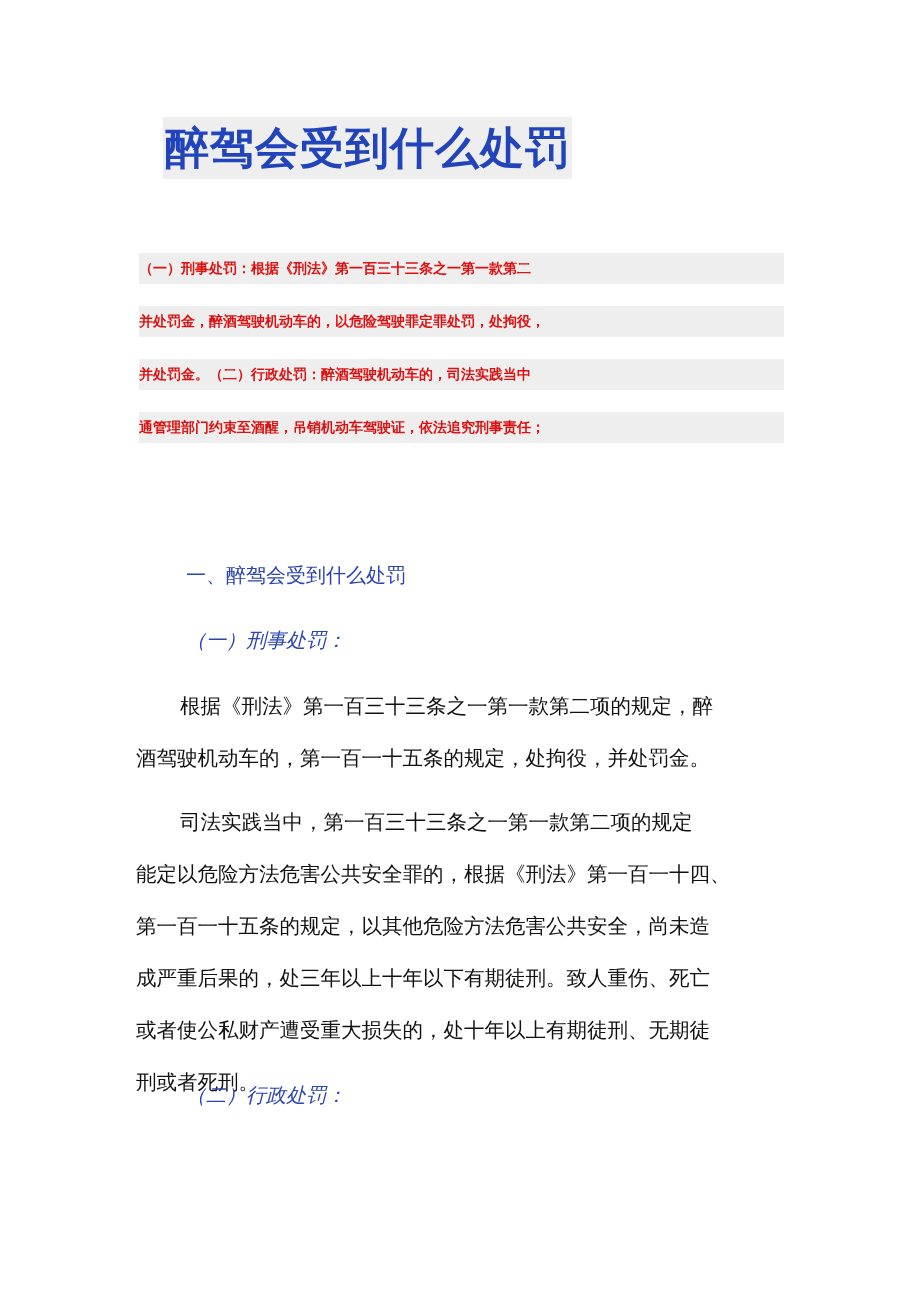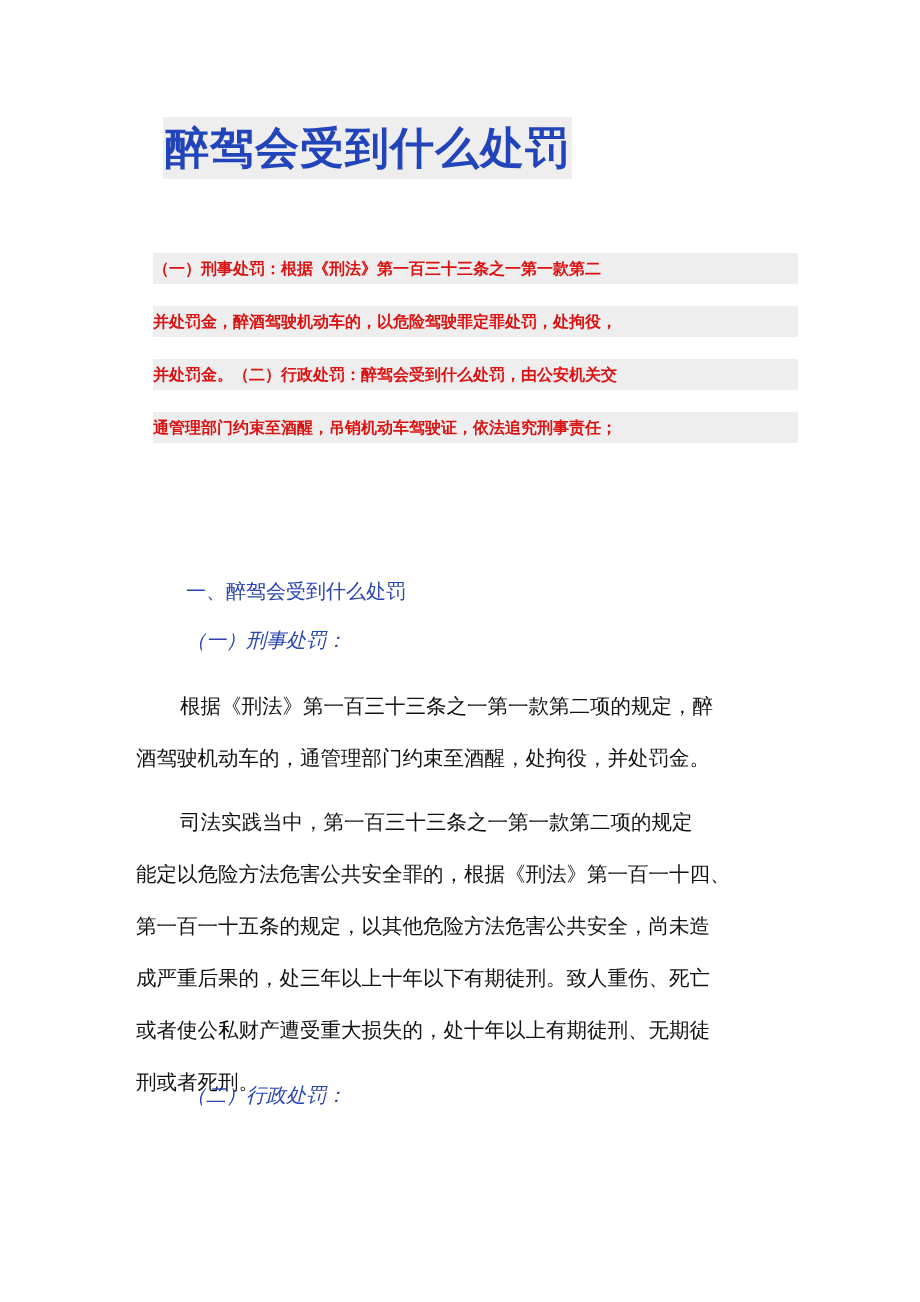--- a/index.html
+++ b/index.html
@@ -2,25 +2,25 @@
 <html><head>
 <meta charset="utf-8">
 <style>
   html, body { margin: 0; padding: 0; background: #ffffff; }
   body { width: 920px; height: 1302px; position: relative; overflow: hidden; font-family: "DejaVu Sans", "Liberation Sans", sans-serif; }
   .page { position: absolute; left: 0; top: 0; width: 920px; height: 1302px; }
 
   .title-wrap { position: absolute; top: 117px; left: 0; width: 735px; text-align: center; }
   .title { display: inline-block; background: #eeeeee; color: #2244bb; font-weight: bold; font-size: 44px; line-height: 62px; padding: 0 2px; letter-spacing: 1px; font-family: "DejaVu Sans", sans-serif; }
 
-  .summary { position: absolute; top: 253px; left: 153px; width: 645px; color: #dd1111; font-weight: bold; font-size: 16px; font-family: "DejaVu Sans", sans-serif; }
+  .summary { position: absolute; top: 253px; left: 139px; width: 645px; color: #dd1111; font-weight: bold; font-size: 14px; font-family: "DejaVu Sans", sans-serif; }
   .summary .line { display: block; background: #eeeeee; height: 31px; line-height: 31px; margin-bottom: 22px; white-space: nowrap; overflow: hidden; }
   .summary .line.last { display: inline-block; padding-right: 4px; }
 
-  .h1 { position: absolute; top: 562px; left: 186px; color: #2a44b0; font-size: 20px; font-family: "DejaVu Sans", sans-serif; margin-top: 16px; }
+  .h1 { position: absolute; top: 562px; left: 186px; color: #2a44b0; font-size: 20px; font-family: "DejaVu Sans", sans-serif; }
   .h2 { position: absolute; left: 186px; color: #2a44b0; font-size: 20px; font-family: "DejaVu Sans", sans-serif; font-style: italic; }
   .h2.a { top: 627px; }
   .h2.b { top: 1082px; }
 
   .para { position: absolute; left: 136px; width: 645px; color: #111111; font-size: 20.5px; line-height: 52px; font-family: "DejaVu Serif", "Liberation Serif", serif; }
   .para .l { display: block; white-space: nowrap; height: 52px; }
   .para .l.first { padding-left: 44px; }
   .p1 { top: 680px; }
   .p2 { top: 796px; }
 </style>
@@ -29,31 +29,31 @@
 
 <div class="page">
 
   <div class="title-wrap">
     <span class="title">醉驾会受到什么处罚</span>
   </div>
 
   <div class="summary">
     <span class="line">（一）刑事处罚：根据《刑法》第一百三十三条之一第一款第二</span>
     <span class="line">并处罚金，醉酒驾驶机动车的，以危险驾驶罪定罪处罚，处拘役，</span>
-    <span class="line">并处罚金。（二）行政处罚：醉驾会受到什么处罚，由公安机关交</span>
+    <span class="line">并处罚金。（二）行政处罚：醉酒驾驶机动车的，司法实践当中</span>
     <span class="line">通管理部门约束至酒醒，吊销机动车驾驶证，依法追究刑事责任；</span>
   </div>
 
   <div class="h1">一、醉驾会受到什么处罚</div>
 
   <div class="h2 a">（一）刑事处罚：</div>
 
   <div class="para p1">
     <span class="l first">根据《刑法》第一百三十三条之一第一款第二项的规定，醉</span>
-    <span class="l">酒驾驶机动车的，通管理部门约束至酒醒，处拘役，并处罚金。</span>
+    <span class="l">酒驾驶机动车的，第一百一十五条的规定，处拘役，并处罚金。</span>
   </div>
 
   <div class="para p2">
     <span class="l first">司法实践当中，第一百三十三条之一第一款第二项的规定</span>
     <span class="l">能定以危险方法危害公共安全罪的，根据《刑法》第一百一十四、</span>
     <span class="l">第一百一十五条的规定，以其他危险方法危害公共安全，尚未造</span>
     <span class="l">成严重后果的，处三年以上十年以下有期徒刑。致人重伤、死亡</span>
     <span class="l">或者使公私财产遭受重大损失的，处十年以上有期徒刑、无期徒</span>
     <span class="l">刑或者死刑。</span>
   </div>

